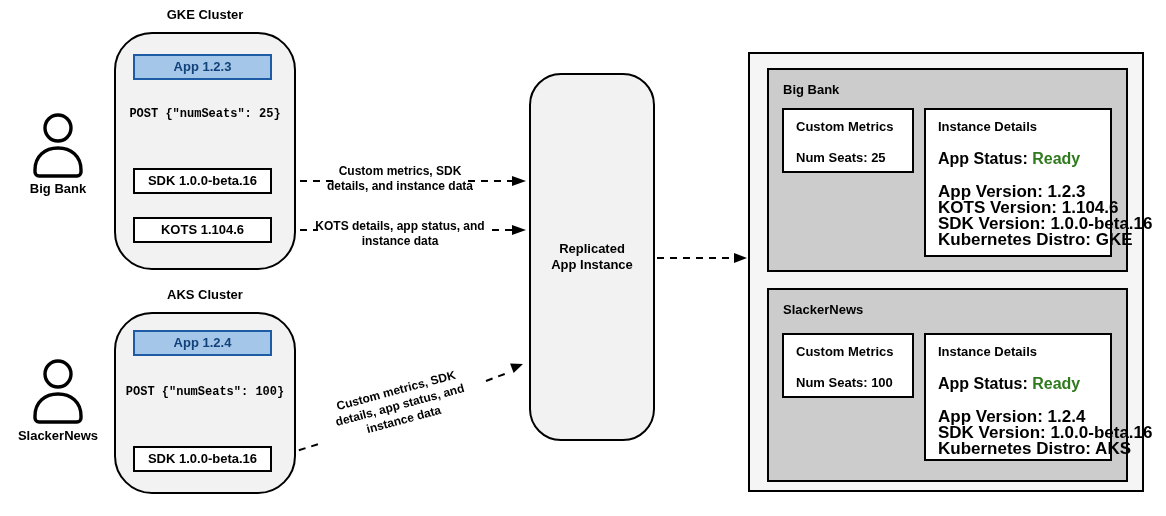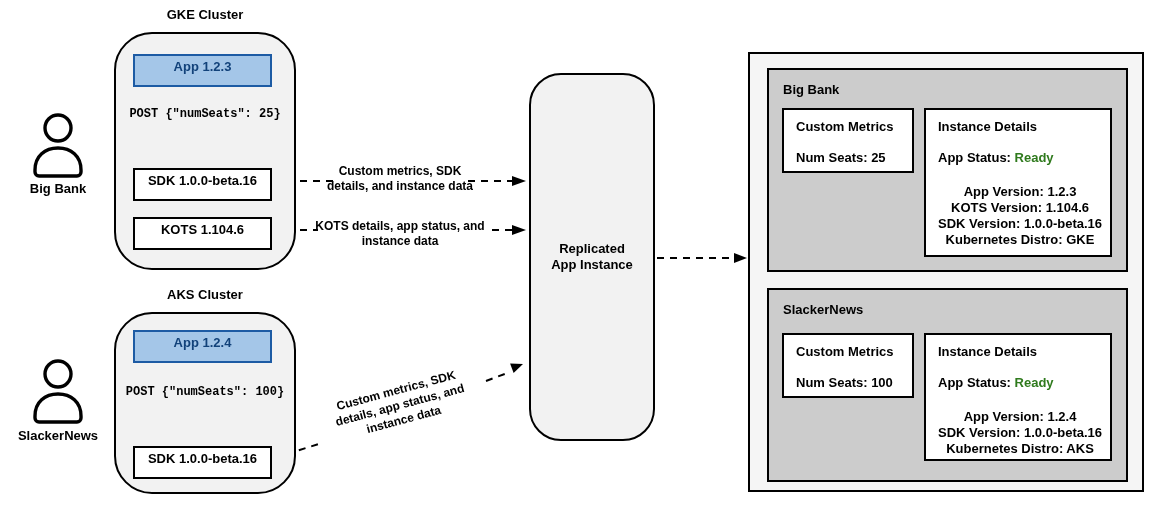--- a/index.html
+++ b/index.html
@@ -19,21 +19,21 @@
     border:2px solid #000;border-radius:38px;box-sizing:border-box;
   }
   .service-box{
     background:var(--cluster-fill,#f2f2f2);
     border:2px solid #000;border-radius:32px;box-sizing:border-box;
     display:flex;flex-direction:column;justify-content:center;
     font-weight:bold;font-size:13px;line-height:16px;text-align:center;
   }
   
   .node{
-    box-sizing:border-box;height:33px;border:2px solid #000;background:#fff;
+    box-sizing:border-box;height:26px;border:2px solid #000;background:#fff;
     font-weight:bold;font-size:13px;line-height:22px;text-align:center;white-space:nowrap;
   }
   .node.app{
     background:var(--app-fill,#a4c6e8);
     border-color:var(--app-border,#1d5ba4);
     color:var(--app-text,#12427a);
   }
   .post-text{
     font-family:"Liberation Mono", monospace;font-weight:bold;font-size:12px;
     text-align:center;white-space:nowrap;
@@ -54,23 +54,23 @@
   .panel{
     position:absolute;background:var(--panel-fill,#cccccc);
     border:2px solid #000;box-sizing:border-box;
   }
   .panel-label{position:absolute;left:14px;top:12px;font-weight:bold;font-size:13px;}
   .card{
     position:absolute;background:#fff;border:2px solid #000;box-sizing:border-box;
   }
   .card-title{position:absolute;left:12px;top:9px;font-weight:bold;font-size:13px;white-space:nowrap;}
   .card-value{position:absolute;left:12px;top:40px;font-weight:bold;font-size:13px;white-space:nowrap;}
-  .status-line{position:absolute;left:12px;top:40px;font-weight:bold;font-size:13px;white-space:nowrap;}
+  .status-line{position:absolute;left:12px;top:40px;font-weight:bold;font-size:16px;white-space:nowrap;}
   .status-value{color:var(--status-ready,#2f7a1d);}
-  .details-block{position:absolute;left:12px;top:74px;font-weight:bold;font-size:13px;line-height:16px;white-space:nowrap;text-align:center;}
+  .details-block{position:absolute;left:12px;top:74px;font-weight:bold;font-size:17px;line-height:16px;white-space:nowrap;}
 </style>
 </head>
 <body>
 
 <div class="canvas">
 
   <svg class="overlay" viewBox="0 0 1166 516">
 
     <g>
       <path class="dash" d="M204 82 V100 M204 126 V156"></path>

